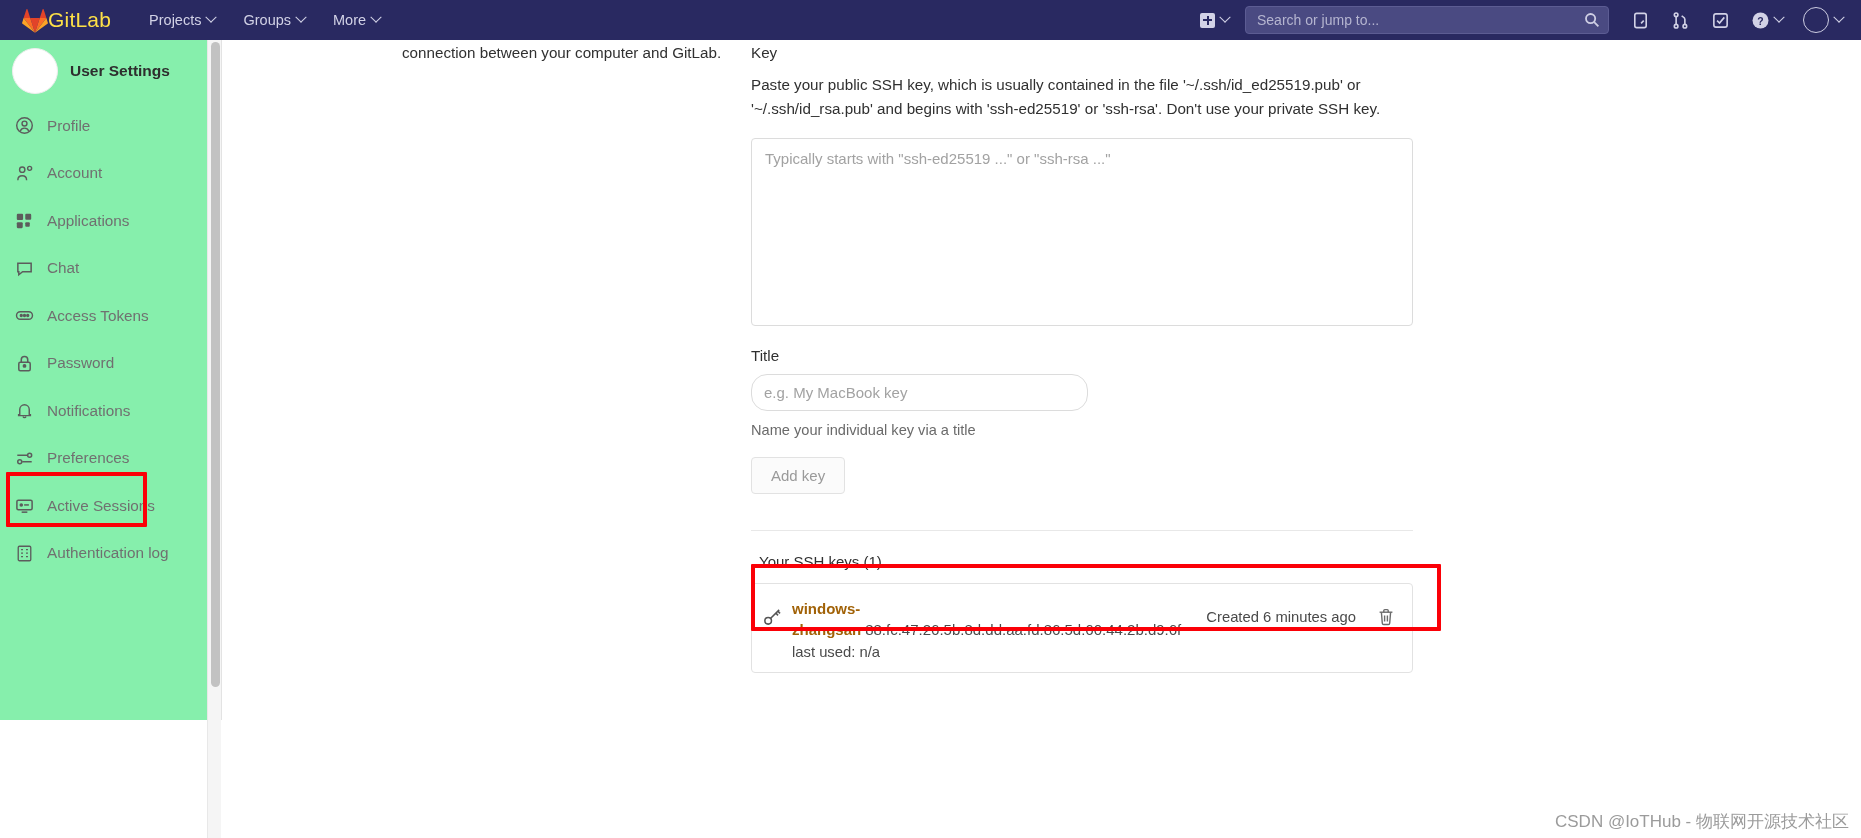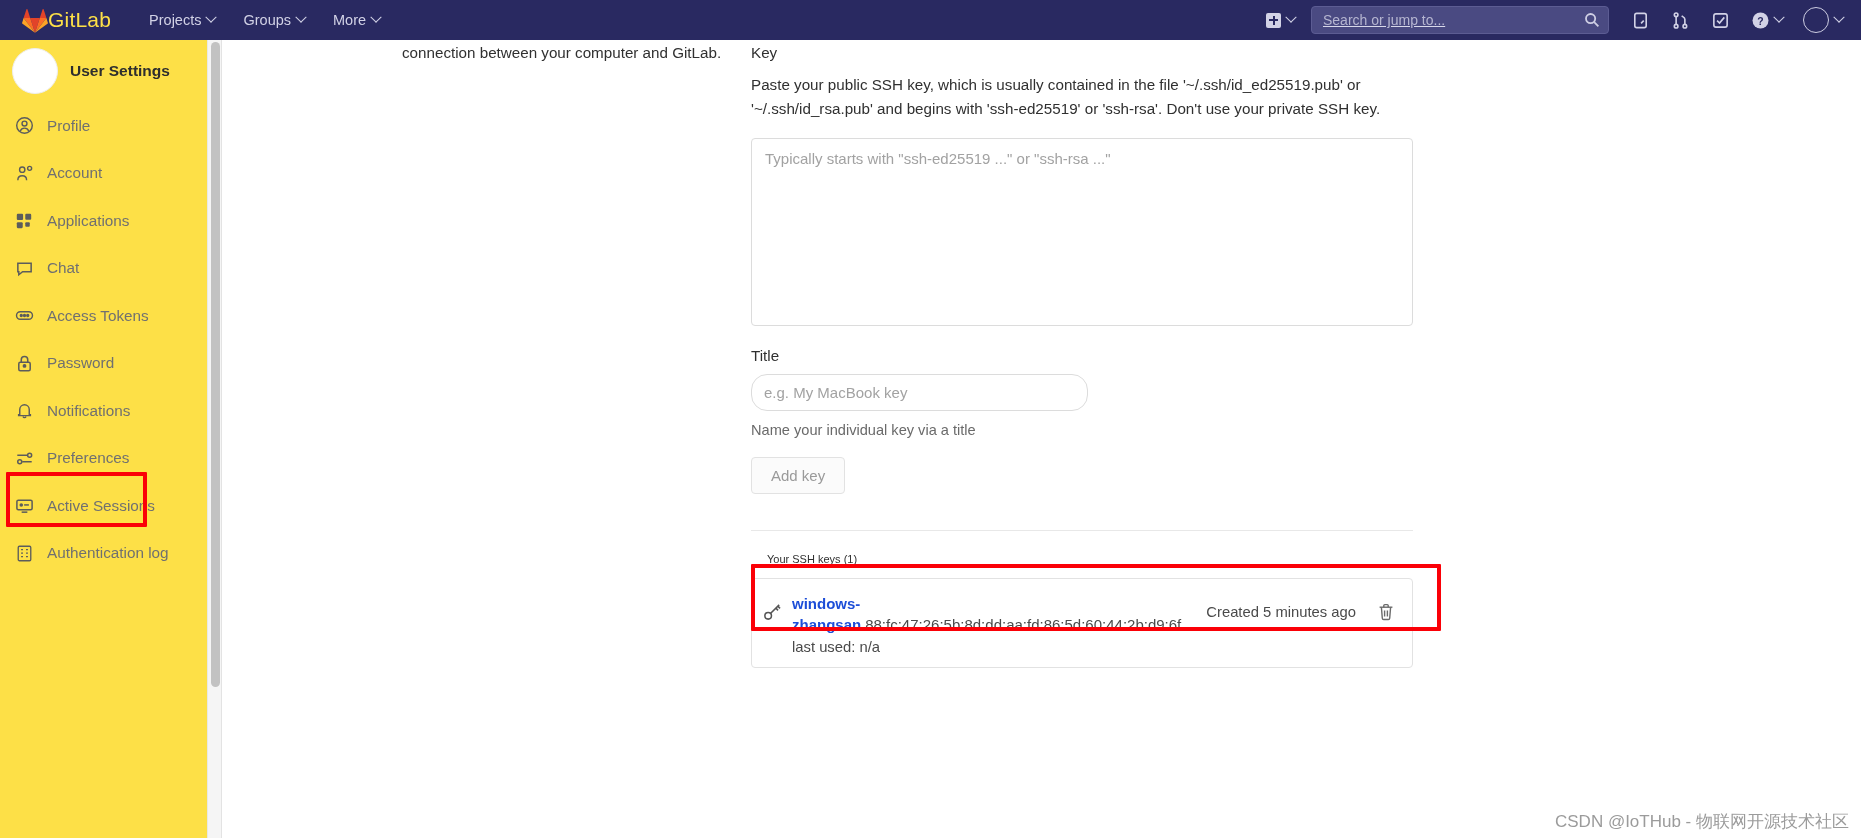--- a/index.html
+++ b/index.html
@@ -57,29 +57,28 @@
   }
   .plus-box::before, .plus-box::after {
     content: ""; position: absolute; background: #292961;
   }
   .plus-box::before { left: 6.5px; top: 3px; width: 2px; height: 9px; }
   .plus-box::after { top: 6.5px; left: 3px; height: 2px; width: 9px; }
   .search-wrap {
     position: relative; margin: 0 10px 0 4px;
   }
   .search-input {
-    width: 298px; height: 28px;
+    width: 364px; height: 28px;
     background: #4a4a82;
     border: 1px solid #5c5c93;
     border-radius: 4px;
     color: #d8d8ea; font-size: 14px;
     padding: 0 30px 0 11px;
     font-family: "Liberation Sans", sans-serif;
     outline: none;
-    text-decoration: underline;
   }
   .search-input::placeholder { color: #b5b5d0; opacity: 1; }
   .search-ico {
     position: absolute; right: 9px; top: 6px;
     width: 16px; height: 16px; color: #cfcfe4; pointer-events: none;
   }
   .nav-ico {
     width: 38px; height: 40px;
     display: flex; align-items: center; justify-content: center;
     color: #d2d2e6; cursor: pointer;
@@ -88,22 +87,22 @@
   .nav-help { display: flex; align-items: center; gap: 5px; color: #d2d2e6; padding: 0 6px 0 10px; cursor: pointer; height: 40px;}
   .nav-avatar-wrap { display: flex; align-items: center; gap: 6px; color: #d2d2e6; padding: 0 4px 0 12px; cursor: pointer; height: 40px;}
   .avatar-circle {
     width: 26px; height: 26px; border-radius: 50%;
     border: 1.5px solid #cdcde2; background: #292961;
   }
 
   
   .sidebar {
     position: absolute; top: 40px; left: 0;
-    width: 222px; height: 798px;
-    background: #fde047;
+    width: 222px; height: 680px;
+    background: #86efac;
     border-right: 1px solid #e3e3e3;
     z-index: 10;
   }
   .sidebar-head {
     display: flex; align-items: center;
     height: 62px; padding-left: 12px;
   }
   .sidebar-avatar {
     width: 46px; height: 46px; border-radius: 50%;
     background: #fff; border: 1px solid #eee;
@@ -194,40 +193,40 @@
     background: #fbfbfb; border: 1px solid #e2e2e2; border-radius: 4px;
     color: #9a9a9a; font-size: 15px;
     font-family: "Liberation Sans", sans-serif;
     cursor: default;
   }
   .divider {
     width: 662px; height: 1px; background: #e8e8e8;
     margin-top: 36px;
   }
   .keys-heading {
-    font-size: 11px; color: #303030; margin: 22px 0 0 16px;
+    font-size: 15px; color: #303030; margin: 22px 0 0 8px;
   }
   .keys-panel {
     position: relative; width: 662px;
     margin-top: 13px;
     border: 1px solid #e2e2e2; border-radius: 4px;
     background: #fff;
   }
   .key-row {
     display: flex; align-items: flex-start;
     padding: 12px 14px 12px 10px;
     min-height: 60px;
   }
   .key-icon {
     width: 22px; height: 22px; color: #555;
     margin: 9px 8px 0 0; flex: 0 0 auto;
   }
   .key-main { flex: 1 1 auto; padding-top: 2px; }
   .key-line1 { font-size: 15px; color: #303030; line-height: 1.45; }
-  .key-title-text { font-weight: bold; color: #1d4ed8; }
+  .key-title-text { font-weight: bold; color: #a16207; }
   .key-fingerprint { color: #4a4a4a; margin-left: 4px; }
   .key-line2 { font-size: 14.8px; color: #4a4a4a; margin-top: 3px; }
   .key-created {
     font-size: 14.8px; color: #4a4a4a;
     padding-top: 13px; white-space: nowrap; margin-right: 20px;
   }
   .key-delete {
     width: 22px; height: 22px; color: #6b6b6b;
     margin-top: 11px; cursor: pointer; flex: 0 0 auto;
   }
@@ -500,21 +499,21 @@
               <path d="M12.6 7.4l2 2"></path>
               <path d="M14.4 5.6l2 2"></path>
           </svg>
         </span>
         <div class="key-main">
           <div class="key-line1">
             <span class="key-title-text">windows-zhangsan</span><span class="key-fingerprint">88:fc:47:26:5b:8d:dd:aa:fd:86:5d:60:44:2b:d9:6f</span>
           </div>
           <div class="key-line2">last used: n/a</div>
         </div>
-        <div class="key-created">Created 5 minutes ago</div>
+        <div class="key-created">Created 6 minutes ago</div>
         <span class="key-delete">
           <svg width="20" height="20" viewBox="0 0 20 20" fill="none" stroke="currentColor" stroke-width="1.4">
             <path d="M3.6 5.2h12.8"></path>
             <path d="M5.4 5.2l.9 11a1.4 1.4 0 0 0 1.4 1.3h4.6a1.4 1.4 0 0 0 1.4-1.3l.9-11"></path>
             <path d="M7.8 5.2V3.6a1 1 0 0 1 1-1h2.4a1 1 0 0 1 1 1v1.6"></path>
             <path d="M8.6 8.4v6M11.4 8.4v6"></path>
           </svg>
         </span>
       </div>
     </div>

